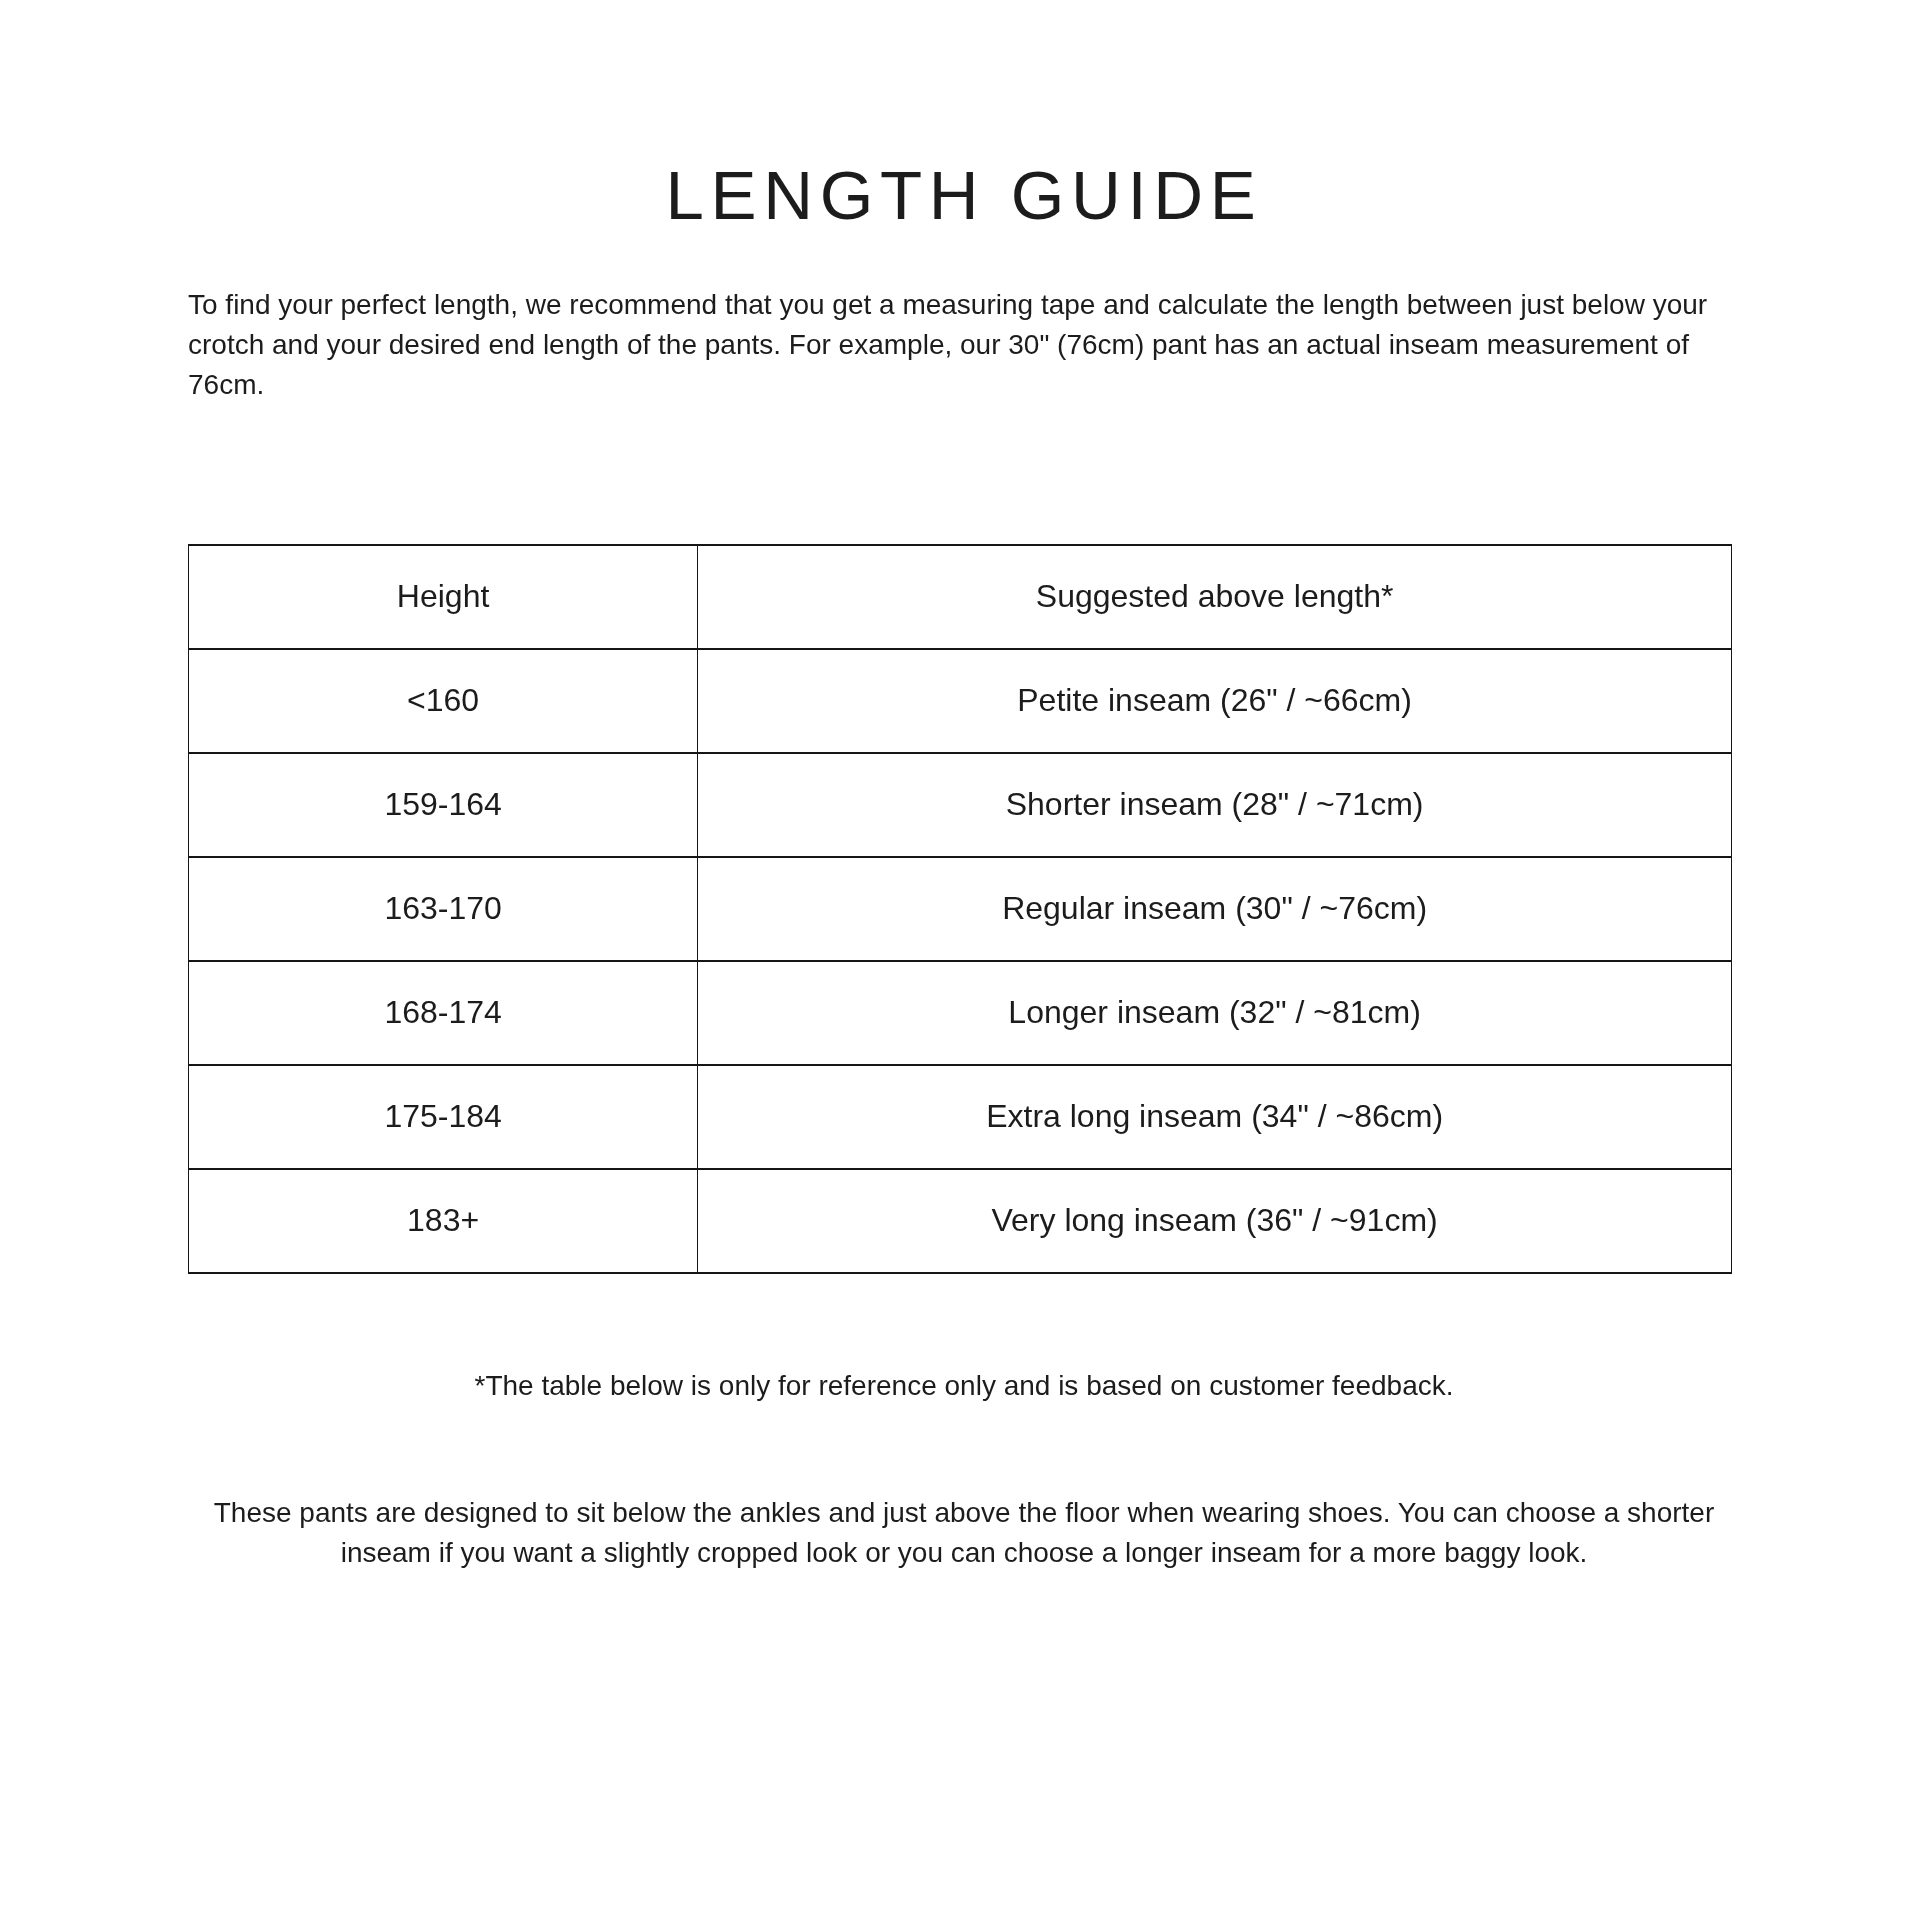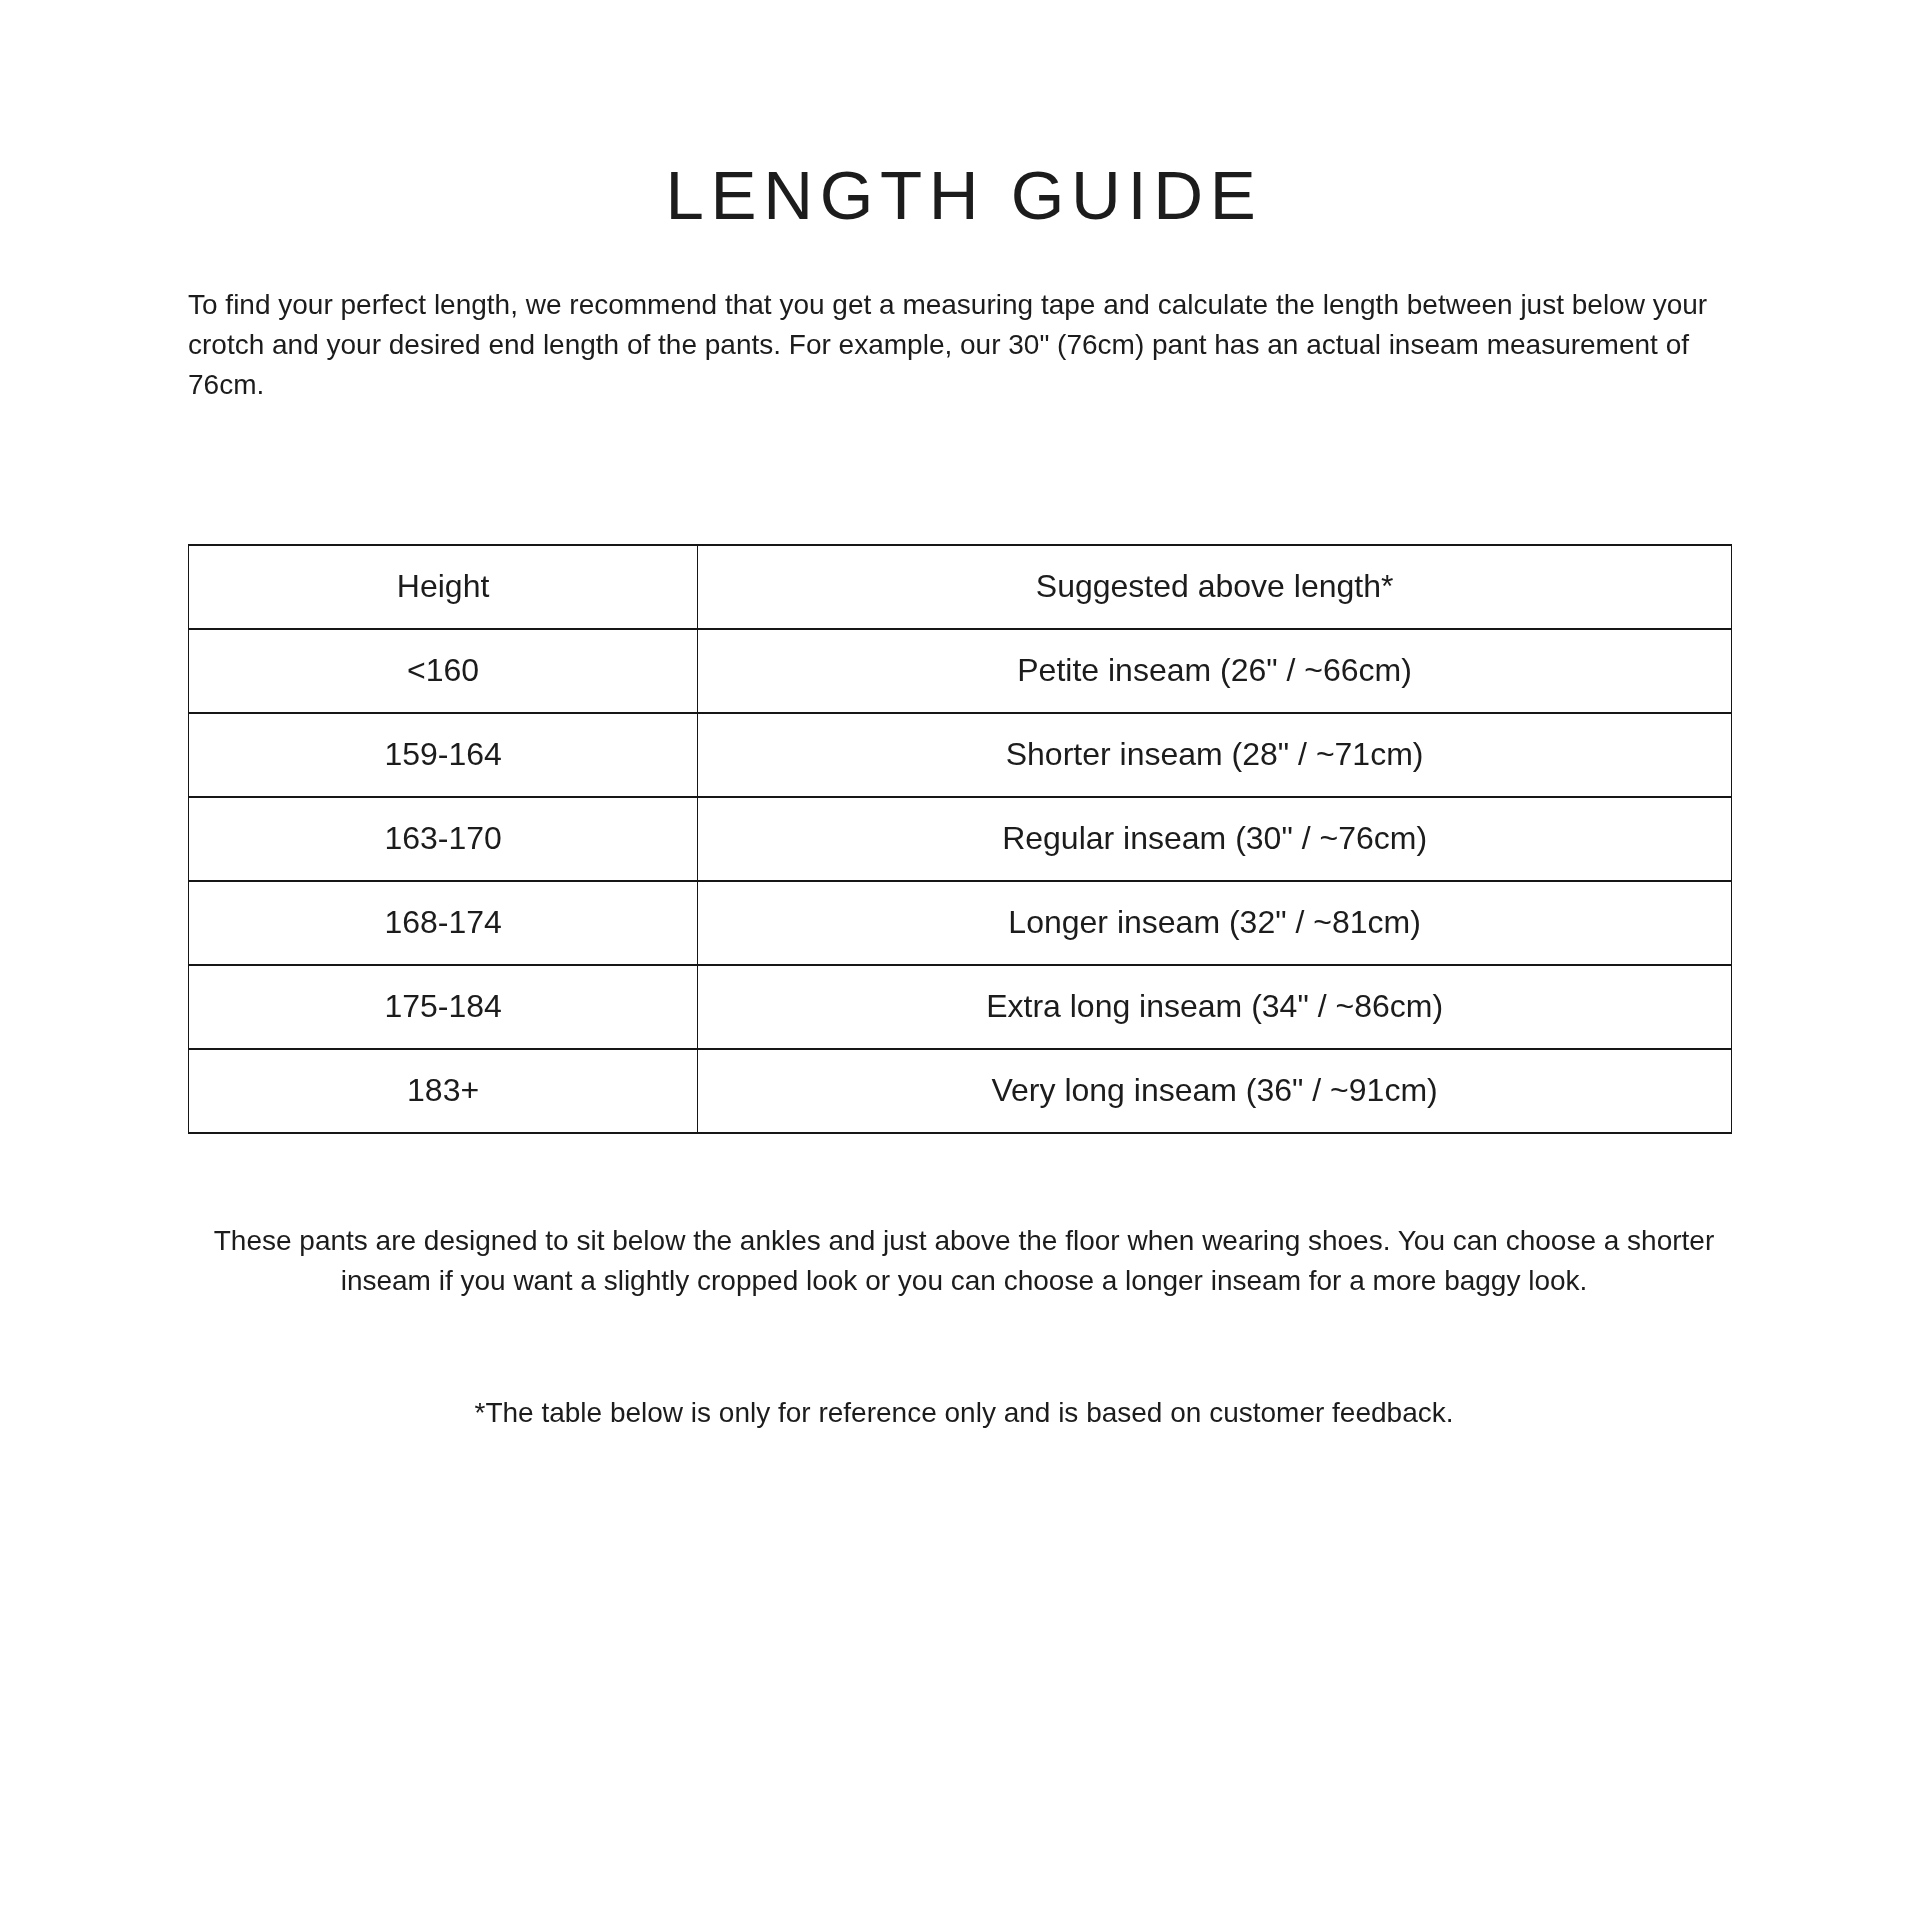--- a/index.html
+++ b/index.html
@@ -38,21 +38,21 @@
     width: 1544px;
     border-collapse: collapse;
     table-layout: fixed;
   }
   table.length-table th,
   table.length-table td {
     border-top: 2.8px solid #161616;
     border-bottom: 2.8px solid #161616;
     border-left: 1.9px solid #161616;
     border-right: 1.9px solid #161616;
-    height: 84px;
+    height: 104px;
     text-align: center;
     vertical-align: middle;
     font-size: 32px;
     font-weight: 300;
     color: #1c1c1c;
     background: #ffffff;
   }
   table.length-table .col-height { width: 33%; }
   table.length-table .col-inseam { width: 67%; }
   .note {
@@ -106,18 +106,18 @@
         <td>175-184</td>
         <td>Extra long inseam (34" / ~86cm)</td>
       </tr>
       <tr>
         <td>183+</td>
         <td>Very long inseam (36" / ~91cm)</td>
       </tr>
     </tbody>
   </table>
 
+  <p class="note note-reference">*The table below is only for reference only and is based on customer feedback.</p>
+
   <p class="note note-design">These pants are designed to sit below the ankles and just above the floor when wearing shoes. You can choose a shorter inseam if you want a slightly cropped look or you can choose a longer inseam for a more baggy look.</p>
-
-  <p class="note note-reference">*The table below is only for reference only and is based on customer feedback.</p>
 
 </div>
 
 
 </body></html>

